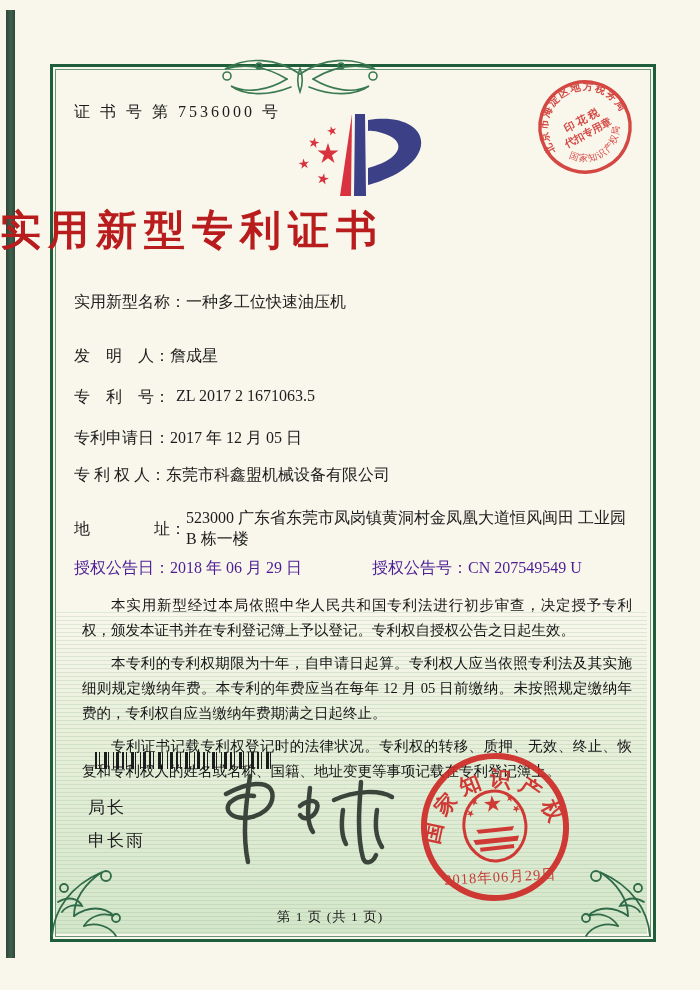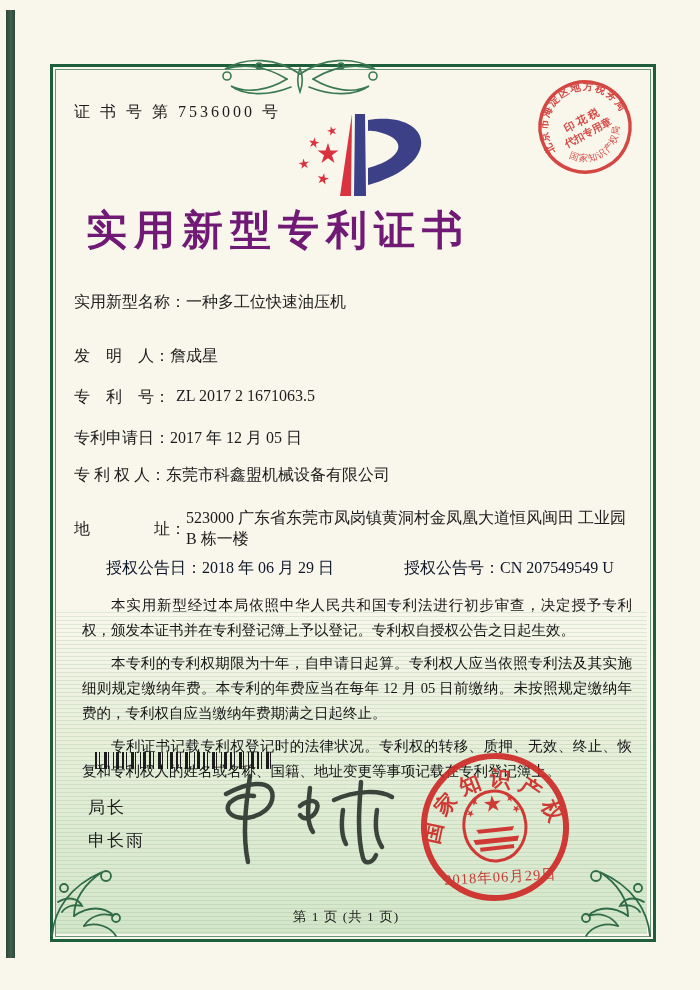--- a/index.html
+++ b/index.html
@@ -11,48 +11,48 @@
   .spine-bar{position:absolute;left:6px;top:10px;width:9px;height:948px;
     background:linear-gradient(90deg,#2e463a,#41604d 55%,#2e463a);}
   .frame{position:absolute;left:50px;top:64px;width:600px;height:872px;
     border:3px solid #1f5e3a;}
   .frame::after{content:"";position:absolute;inset:2px;border:1px solid #66977b;}
   .waves{position:absolute;left:55px;top:612px;width:592px;height:322px;
     background:
       repeating-linear-gradient(180deg,rgba(120,170,125,.20) 0 1px,rgba(120,170,125,0) 1px 4px),
       linear-gradient(180deg,rgba(214,232,203,0) 0%,rgba(213,231,201,.45) 35%,rgba(205,227,195,.85) 100%);}
   .cert-no{position:absolute;left:74px;top:102px;font-size:16px;letter-spacing:3px;color:#1d1d1d;}
-  .title{position:absolute;left:0;top:203px;width:556px;text-align:center;
-    font-size:41px;font-weight:bold;letter-spacing:7px;color:#701a75;}
+  .title{position:absolute;left:0;top:203px;width:556px;text-align:left;
+    font-size:41px;font-weight:bold;letter-spacing:7px;color:#b91c1c;}
   .row{position:absolute;left:74px;display:flex;align-items:flex-start;
     font-size:16px;color:#1c1c1c;}
   .row .lbl{white-space:pre;flex:0 0 auto;}
   .row .val{white-space:pre-wrap;}
   .row .val.wrap{width:448px;white-space:normal;}
   .grant-row{position:absolute;left:74px;top:558px;width:566px;display:flex;
-    font-size:16px;color:#0f172a;margin-left:32px;}
+    font-size:16px;color:#4c1d95;}
   .grant-cell{white-space:pre;}
   .grant-cell.right{margin-left:70px;}
   .body-text{position:absolute;left:74px;top:585px;width:566px;
     font-size:14.5px;line-height:25px;color:#141414;text-align:justify;}
   .body-text p{margin:8px;text-indent:2em;}
   .barcode{position:absolute;left:95px;top:752px;width:180px;height:17px;
     background:repeating-linear-gradient(90deg,
       #1c1c1c 0 2px,transparent 2px 4px,#1c1c1c 4px 5px,transparent 5px 9px,
       #1c1c1c 9px 12px,transparent 12px 13px,#1c1c1c 13px 14px,transparent 14px 18px,
       #1c1c1c 18px 19px,transparent 19px 21px,#1c1c1c 21px 24px,transparent 24px 27px);}
   .director-title{position:absolute;left:88px;top:796px;font-size:17px;color:#222;
     font-family:"Liberation Sans",sans-serif;letter-spacing:2px;}
   .director-name{position:absolute;left:88px;top:829px;font-size:17px;color:#222;
     font-family:"Liberation Sans",sans-serif;letter-spacing:2px;}
   .signature{position:absolute;left:198px;top:772px;}
   .main-seal{position:absolute;left:416px;top:748px;transform:rotate(-6deg);opacity:.92;}
   .tax-stamp{position:absolute;left:536px;top:78px;transform:rotate(-28deg);opacity:.88;}
   .footer{position:absolute;left:0;top:908px;width:660px;text-align:center;
-    font-size:13.5px;color:#222;letter-spacing:1px;margin-left:16px;}
+    font-size:13.5px;color:#222;letter-spacing:1px;}
   .ornament{position:absolute;}
   svg text{font-family:"Liberation Serif",serif;}
 </style>
 </head>
 <body>
 
 <div class="page">
 
   <div class="waves"></div>
   <div class="spine-bar"></div>

